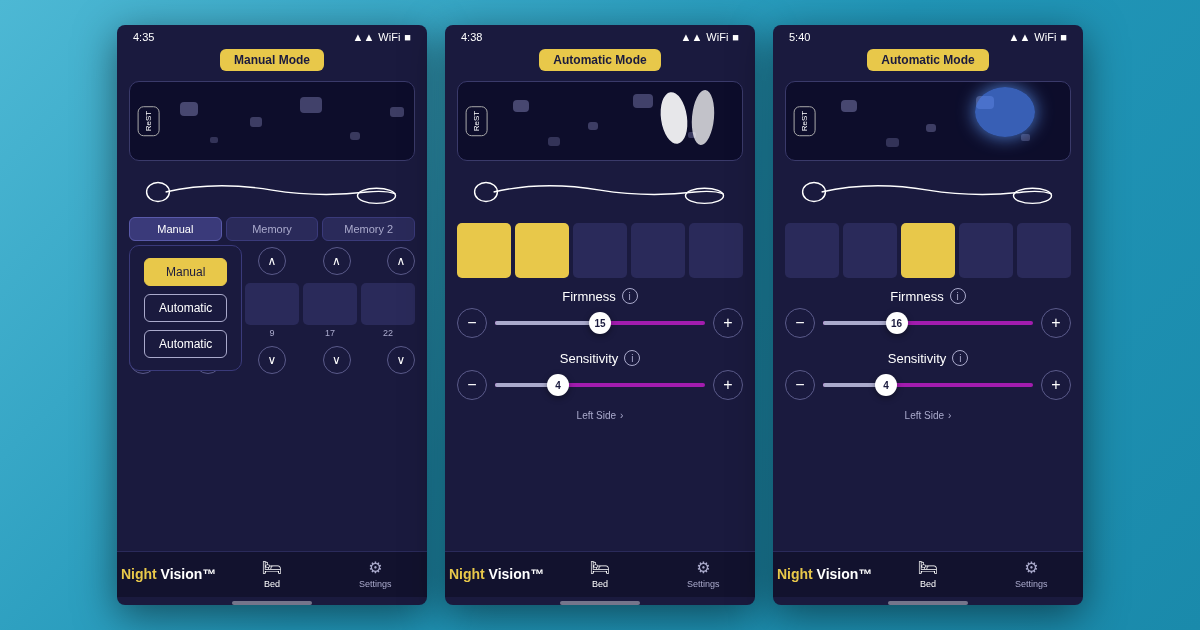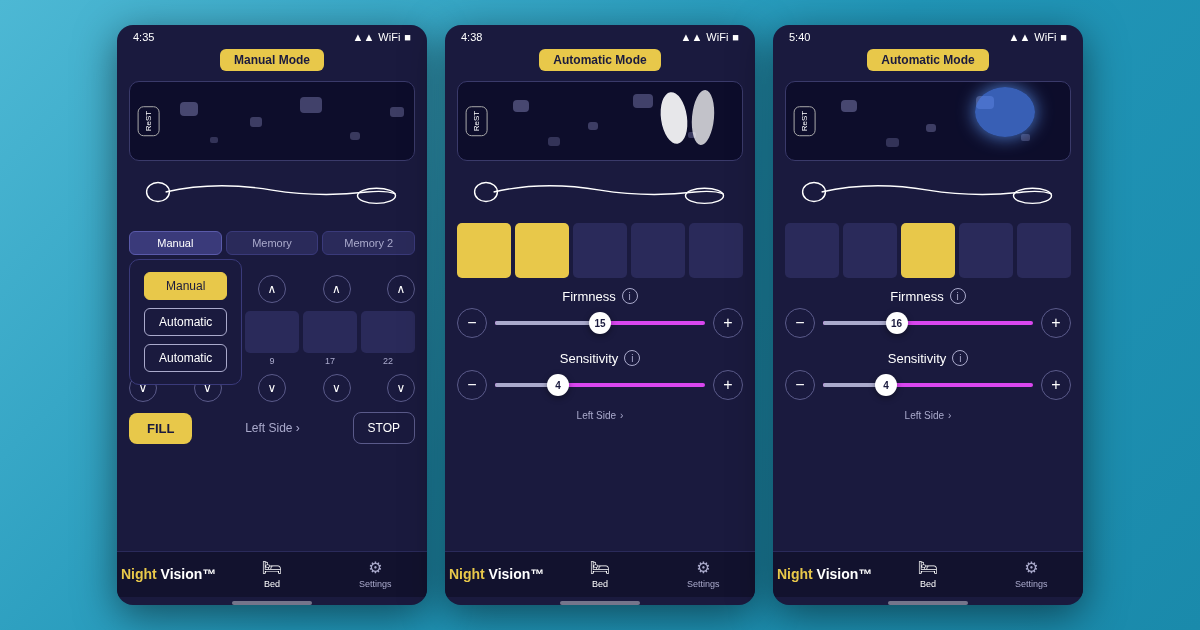--- a/index.html
+++ b/index.html
@@ -12,21 +12,21 @@
       justify-content: center;
       gap: 18px;
       font-family: -apple-system, BlinkMacSystemFont, 'Helvetica Neue', sans-serif;
       overflow: hidden;
     }
 
     .phone {
       width: 310px;
       height: 580px;
       background: #1a1a3e;
-      border-radius: 16px;
+      border-radius: 8px;
       overflow: hidden;
       display: flex;
       flex-direction: column;
       position: relative;
       box-shadow: 0 10px 40px rgba(0,0,0,0.5);
     }
 
     
     .status-bar {
       display: flex;
@@ -97,21 +97,21 @@
     }
     .person-svg {
       width: 100%;
       height: 38px;
     }
 
     
     .tabs-row {
       display: flex;
       gap: 4px;
-      margin: 16px 12px;
+      margin: 2px 12px;
       position: relative;
     }
     .tab-btn {
       background: #2a2a5a;
       color: #aaaacc;
       border: 1.5px solid #3a3a7a;
       border-radius: 6px;
       padding: 5px 10px;
       font-size: 11px;
       font-weight: 500;
@@ -274,21 +274,21 @@
       font-size: 16px;
       display: flex;
       align-items: center;
       justify-content: center;
       cursor: pointer;
       flex-shrink: 0;
     }
     .slider-track {
       flex: 1;
       height: 4px;
-      background: #d946ef;
+      background: #a21caf;
       border-radius: 2px;
       position: relative;
       text-decoration: underline;
     }
     .slider-fill {
       height: 100%;
       background: #aaaacc;
       border-radius: 2px;
     }
     .slider-thumb {
@@ -432,27 +432,20 @@
   </div>
 
   <div class="controls-row">
     <button class="arrow-btn">∨</button>
     <button class="arrow-btn">∨</button>
     <button class="arrow-btn">∨</button>
     <button class="arrow-btn">∨</button>
     <button class="arrow-btn">∨</button>
   </div>
 
-  <div class="bottom-action">
-    <button class="fill-btn">FILL</button>
-    <div class="left-side-link">
-      <span>Left Side</span> ›
-    </div>
-    <button class="stop-btn">STOP</button>
-  </div>
 
   <div class="bottom-nav">
     <div class="nav-item">
       <span class="nav-label brand"><span>Night</span> Vision™</span>
     </div>
     <div class="nav-item active">
       <span class="nav-icon">🛏</span>
       <span class="nav-label">Bed</span>
     </div>
     <div class="nav-item">

